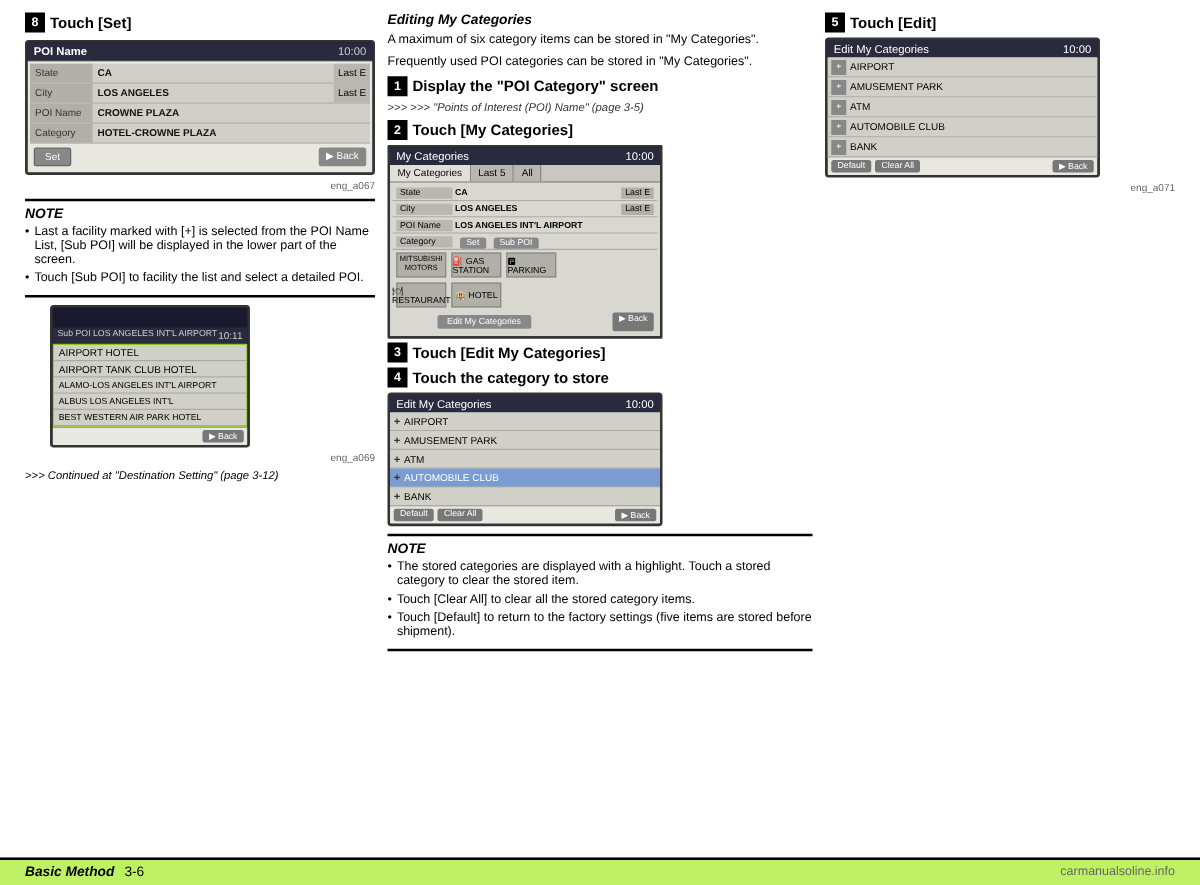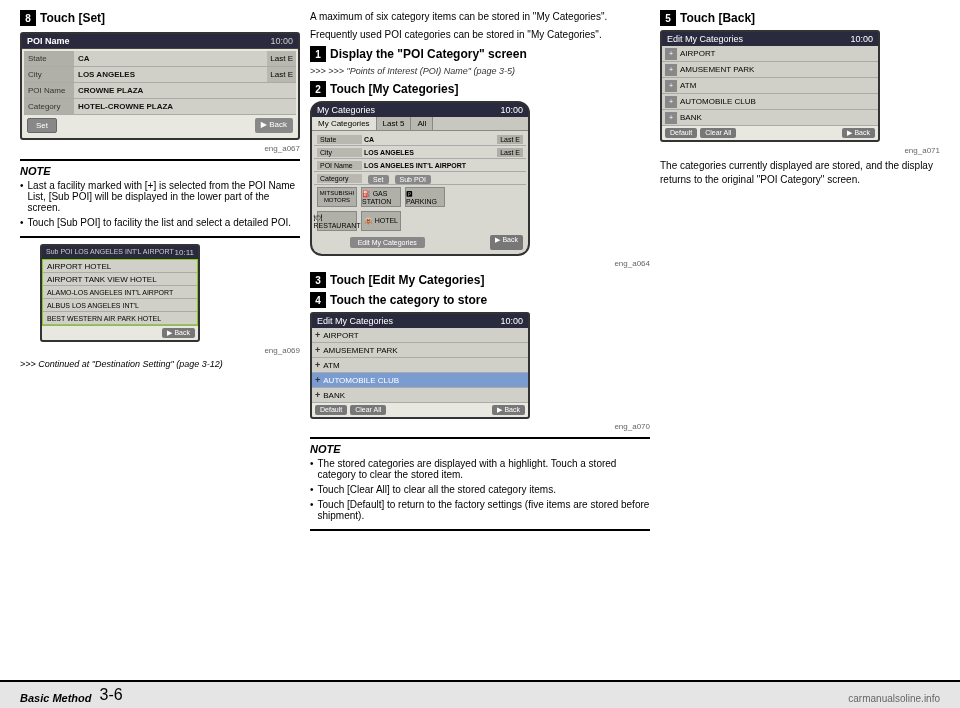--- a/index.html
+++ b/index.html
@@ -194,20 +194,21 @@
       margin-left: 20px;
     }
 
     .sub-nav-header {
       background: #2a2a3e;
       color: #ccc;
       font-size: 8px;
       padding: 2px 4px;
       display: flex;
       justify-content: space-between;
+      margin-top: 16px;
     }
 
     .sub-nav-body {
       background: #84cc16;
       padding: 1px;
     }
 
     .sub-nav-row {
       background: #d0d0c8;
       border-bottom: 1px solid #aaa;
@@ -282,21 +283,21 @@
       display: flex;
       padding: 2px 3px;
       gap: 3px;
       background: #e8e8e0;
     }
 
     
     .mycat-screen {
       border: 2px solid #333;
       background: #1a1a2e;
-      border-radius: 12px;
+      border-radius: 1px;
       overflow: hidden;
       margin-bottom: 3px;
       width: 220px;
     }
 
     .mycat-header {
       background: #2a2a3e;
       color: #fff;
       font-size: 9px;
       padding: 2px 5px;
@@ -434,23 +435,23 @@
     }
 
     
     .footer {
       position: absolute;
       bottom: 0;
       left: 0;
       right: 0;
       border-top: 2px solid #000;
       display: flex;
-      align-items: flex-end;
+      align-items: flex-start;
       padding: 4px 20px;
-      background: #e5e5e5;
+      background: #bef264;
     }
 
     .footer-left {
       font-weight: bold;
       font-size: 11px;
       font-style: italic;
     }
 
     .footer-right {
       margin-left: auto;
@@ -563,36 +564,37 @@
         </div>
       </div>
 
       <div class="sub-nav-screen">
         <div class="sub-nav-header">
           <span style="font-size:7px;">Sub POI LOS ANGELES INT'L AIRPORT</span>
           <span>10:11</span>
         </div>
         <div class="sub-nav-body">
           <div class="sub-nav-row">AIRPORT HOTEL</div>
-          <div class="sub-nav-row">AIRPORT TANK VIEW HOTEL</div>
+          <div class="sub-nav-row">AIRPORT TANK CLUB HOTEL</div>
           <div class="sub-nav-row" style="font-size:7px;">ALAMO-LOS ANGELES INT'L AIRPORT</div>
           <div class="sub-nav-row" style="font-size:7px;">ALBUS LOS ANGELES INT'L</div>
           <div class="sub-nav-row" style="font-size:7px;">BEST WESTERN AIR PARK HOTEL</div>
         </div>
         <div class="sub-nav-btn-row">
           <span class="nav-btn-sm-back">▶ Back</span>
         </div>
       </div>
       <div class="img-label">eng_a069</div>
 
       <div class="continued-text">&gt;&gt;&gt; Continued at "Destination Setting" (page 3-12)</div>
     </div>
 
     <div class="col-mid">
 
+      <div class="section-italic-title">Editing My Categories</div>
       <div class="section-body-text">A maximum of six category items can be stored in "My Categories".</div>
       <div class="section-body-text">Frequently used POI categories can be stored in "My Categories".</div>
 
       <div class="step-header">
         <span class="step-box">1</span>
         <span>Display the "POI Category" screen</span>
       </div>
       <div class="arrow-text">
         <span>&gt;&gt;&gt;</span>
         <span>&gt;&gt;&gt; "Points of Interest (POI) Name" (page 3-5)</span>
@@ -665,21 +667,20 @@
                 <span style="font-size:7px;">🏨 HOTEL</span>
               </div>
             </div>
           </div>
           <div style="display:flex;justify-content:space-between;padding:2px 3px;background:#d8d8d0;">
             <span class="mycat-bottom-btn">Edit My Categories</span>
             <span class="nav-btn-sm-back">▶ Back</span>
           </div>
         </div>
       </div>
-      <div class="img-label">eng_a064</div>
 
       <div class="step-header">
         <span class="step-box">3</span>
         <span>Touch [Edit My Categories]</span>
       </div>
 
       <div class="step-header">
         <span class="step-box">4</span>
         <span>Touch the category to store</span>
       </div>
@@ -705,21 +706,20 @@
           <div class="mid-row has-icon">
             <span>BANK</span>
           </div>
         </div>
         <div class="mid-btn-row">
           <span class="nav-btn-sm">Default</span>
           <span class="nav-btn-sm">Clear All</span>
           <span class="nav-btn-sm-back">▶ Back</span>
         </div>
       </div>
-      <div class="img-label">eng_a070</div>
 
       <div class="note-box">
         <div class="note-title">NOTE</div>
         <div class="note-item">
           <span class="note-bullet">•</span>
           <span>The stored categories are displayed with a highlight. Touch a stored category to clear the stored item.</span>
         </div>
         <div class="note-item">
           <span class="note-bullet">•</span>
           <span>Touch [Clear All] to clear all the stored category items.</span>
@@ -729,21 +729,21 @@
           <span>Touch [Default] to return to the factory settings (five items are stored before shipment).</span>
         </div>
       </div>
 
     </div>
 
     <div class="col-right">
 
       <div class="step-header">
         <span class="step-box">5</span>
-        <span>Touch [Back]</span>
+        <span>Touch [Edit]</span>
       </div>
 
       <div class="right-screen">
         <div class="right-screen-header">
           <span>Edit My Categories</span>
           <span>10:00</span>
         </div>
         <div class="right-screen-body">
           <div class="right-row">
             <span class="icon-box">+</span>
@@ -767,23 +767,22 @@
           </div>
         </div>
         <div class="right-btn-row">
           <span class="nav-btn-sm">Default</span>
           <span class="nav-btn-sm">Clear All</span>
           <span class="nav-btn-sm-back">▶ Back</span>
         </div>
       </div>
       <div class="img-label">eng_a071</div>
 
-      <div class="section-body-text">The categories currently displayed are stored, and the display returns to the original "POI Category" screen.</div>
 
     </div>
   </div>
 
   <div class="footer">
     <span class="footer-left">Basic Method</span>
-    <span style="margin-left:8px;font-size:16px;">3-6</span>
+    <span style="margin-left:8px;font-size:11px;">3-6</span>
     <span class="footer-right">carmanualsoline.info</span>
   </div>
 </div>
 
 </body></html>

